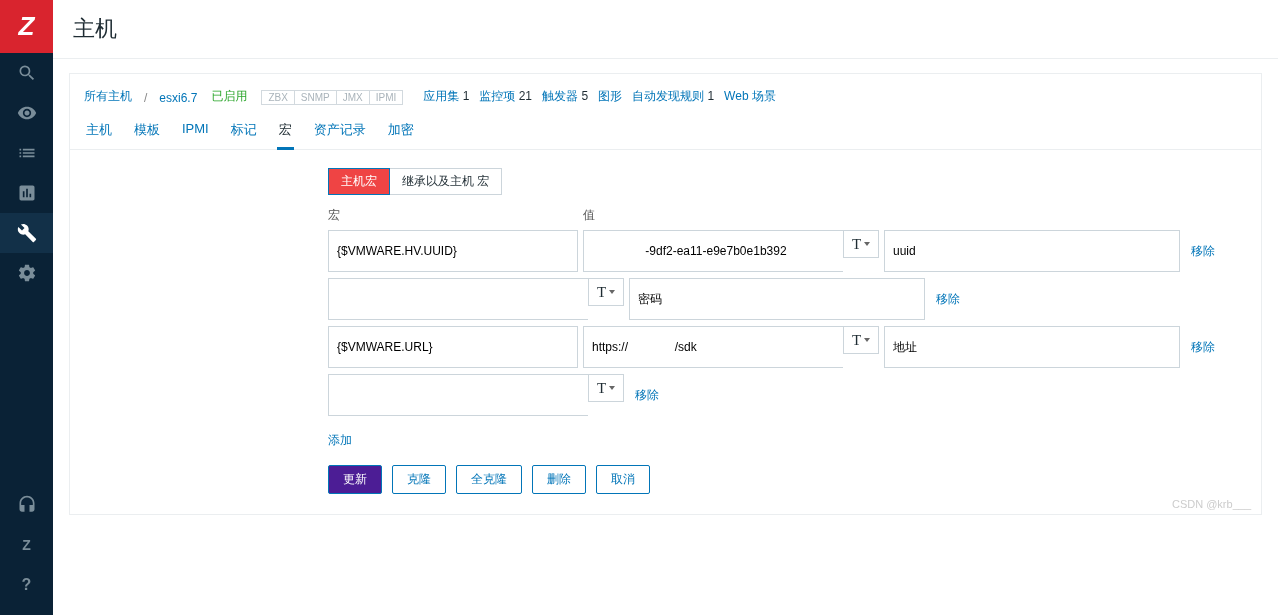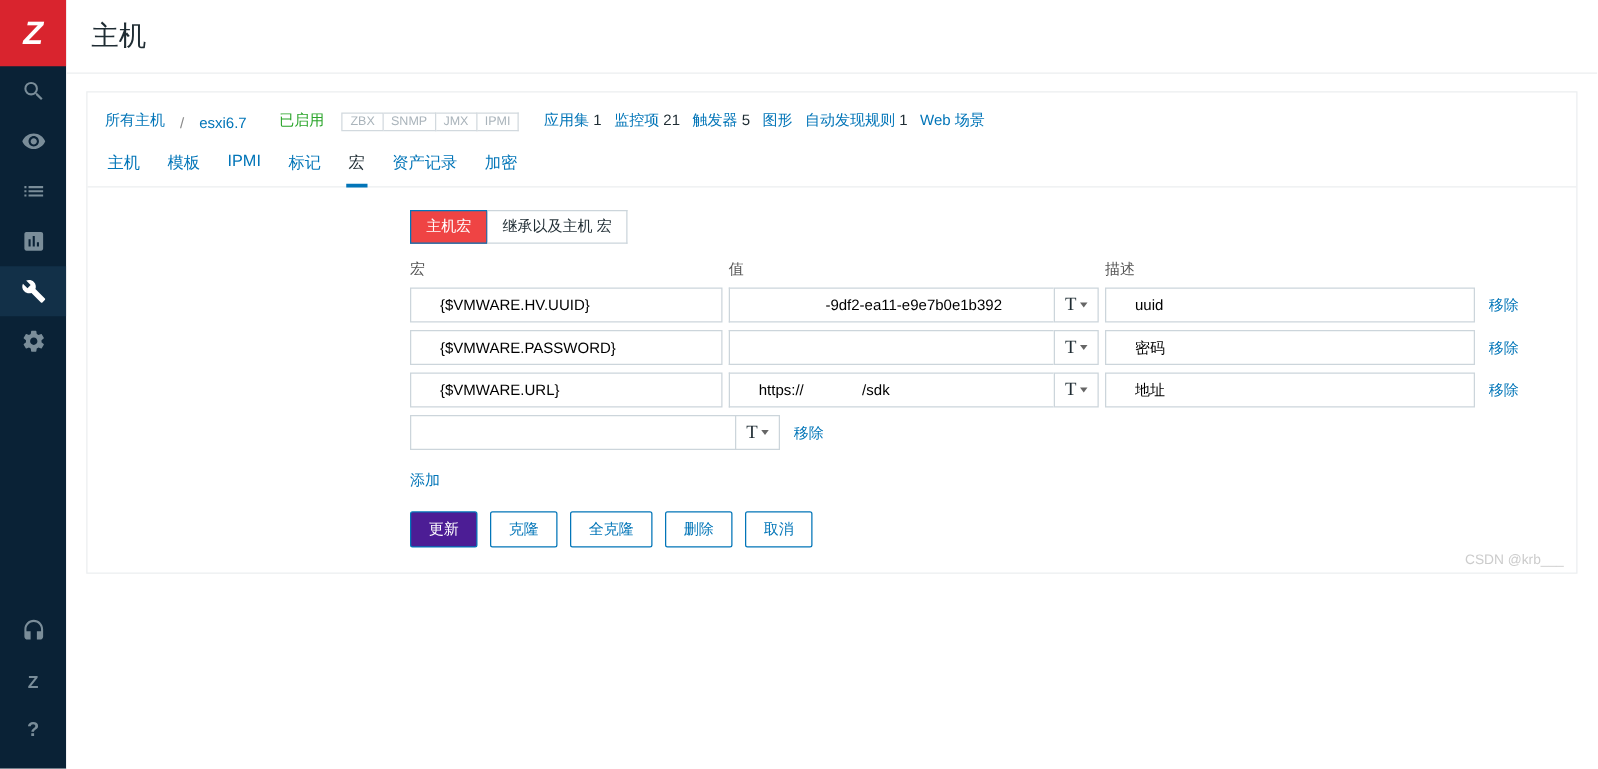--- a/index.html
+++ b/index.html
@@ -11,38 +11,38 @@
 .sidebar-icon { width: 53px; height: 40px; display: flex; align-items: center; justify-content: center; color: #7a8d99; cursor: pointer; }
 .sidebar-icon.active { color: #fff; background: #123048; }
 .sidebar-bottom { display: flex; flex-direction: column; align-items: center; padding-bottom: 10px; }
 svg { width: 20px; height: 20px; fill: currentColor; }
 .main { flex: 1; background: #fff; overflow: hidden; }
 .page-title { font-size: 22px; padding: 14px 20px; border-bottom: 1px solid #ebeef0; }
 .content-panel { margin: 14px 16px; border: 1px solid #ebeef0; padding: 8px 0 20px; position: relative; }
 .nav-row { display: flex; align-items: flex-end; gap: 10px; padding: 6px 14px; font-size: 12px; }
 .link { color: #0275b8; text-decoration: none; cursor: pointer; }
 .bc-sep { color: #888; margin: 0 2px; }
-.status-enabled { color: #2ba52b; margin-left: 16px; }
+.status-enabled { color: #2ba52b; margin-left: 4px; }
 .tag-group { display: flex; margin-left: 4px; }
 .tag { border: 1px solid #d2d9de; color: #aab4bb; padding: 1px 6px; font-size: 10px; cursor: default; }
 .tag + .tag { border-left: none; }
 .tabs { display: flex; gap: 18px; padding: 6px 14px 0; border-bottom: 1px solid #ebeef0; }
 .tab { color: #0275b8; padding: 4px 2px 8px; font-size: 13px; cursor: pointer; }
 .tab.active { color: #1f2c33; border-bottom: 3px solid #0275b8; margin-bottom: -1px; }
 .form-area { padding: 18px 14px 0 258px; }
 .toggle-group { display: flex; margin-bottom: 12px; }
 .toggle-btn { padding: 4px 12px; border: 1px solid #ccd5db; background: #fff; cursor: pointer; font-size: 12px; }
 .toggle-btn.active { background: #ef4444; color: #fff; border-color: #0275b8; }
 .toggle-btn + .toggle-btn { border-left: none; }
 .col-headers { display: flex; gap: 5px; margin-bottom: 6px; font-size: 12px; color: #555; }
 .col-macro { width: 250px; }
 .col-value { width: 296px; }
 .col-desc { width: 296px; }
 .macro-row { display: flex; gap: 5px; align-items: center; margin-bottom: 6px; }
-.input-txt { border: 1px solid #ccd5db; height: 28px; padding: 0 23px; font-size: 12px; width: 100%; }
+.input-txt { border: 1px solid #ccd5db; height: 42px; padding: 0 8px; font-size: 12px; width: 100%; }
 .macro-input { width: 250px; }
 .value-wrap { width: 296px; display: flex; }
 .value-input { flex: 1; border-right: none; width: 259px;}
 .type-btn { width: 36px; height: 28px; border: 1px solid #ccd5db; background: #fff; display: flex; align-items: center; justify-content: center; font-family: serif; font-size: 15px; cursor: pointer; position: relative; }
 .type-btn::after { content: ""; border-left: 3px solid transparent; border-right: 3px solid transparent; border-top: 4px solid #666; margin-left: 3px; }
 .desc-input { width: 296px; }
 .remove-link { color: #0275b8; font-size: 12px; cursor: pointer; margin-left: 6px; }
 .add-link { color: #0275b8; font-size: 12px; cursor: pointer; display: inline-block; margin: 10px 0 16px; }
 .action-row { display: flex; gap: 10px; }
 .btn { padding: 5px 14px; border: 1px solid #0275b8; background: #fff; color: #0275b8; font-size: 12px; cursor: pointer; border-radius: 2px; }
@@ -133,35 +133,33 @@
 
       <div class="form-area">
         <div class="toggle-group">
           <div class="toggle-btn active">主机宏</div>
           <div class="toggle-btn">继承以及主机 宏</div>
         </div>
 
         <div class="col-headers">
           <div class="col-macro">宏</div>
           <div class="col-value">值</div>
-          <div class="col-desc">描述</div>
         </div>
 
         <div id="macro-rows">
             <div class="macro-row">
               <input class="input-txt macro-input" value="{$VMWARE.HV.UUID}" style="">
               <div class="value-wrap">
                 <input class="input-txt value-input" value="                -9df2-ea11-e9e7b0e1b392" style="">
                 <div class="type-btn">T</div>
               </div>
               <input class="input-txt desc-input" value="uuid" style="">
               <span class="remove-link">移除</span>
             </div>
             <div class="macro-row">
-              <input class="input-txt macro-input" value="{$VMWARE.PASSWORD}" style="">
               <div class="value-wrap">
                 <input class="input-txt value-input" value="" style="">
                 <div class="type-btn">T</div>
               </div>
               <input class="input-txt desc-input" value="密码" style="">
               <span class="remove-link">移除</span>
             </div>
             <div class="macro-row">
               <input class="input-txt macro-input" value="{$VMWARE.URL}" style="">
               <div class="value-wrap">

